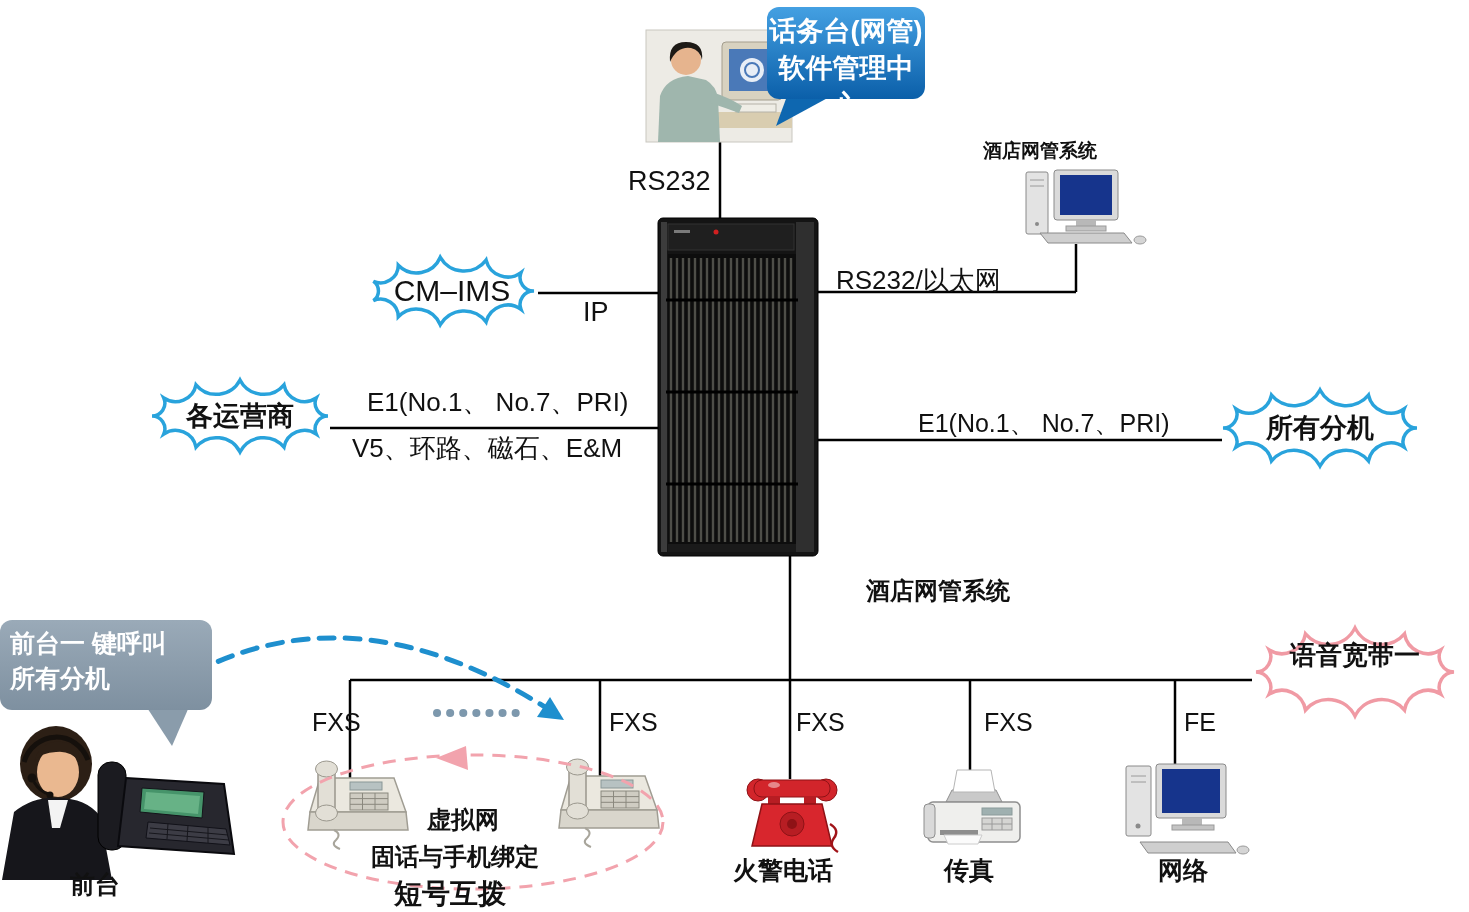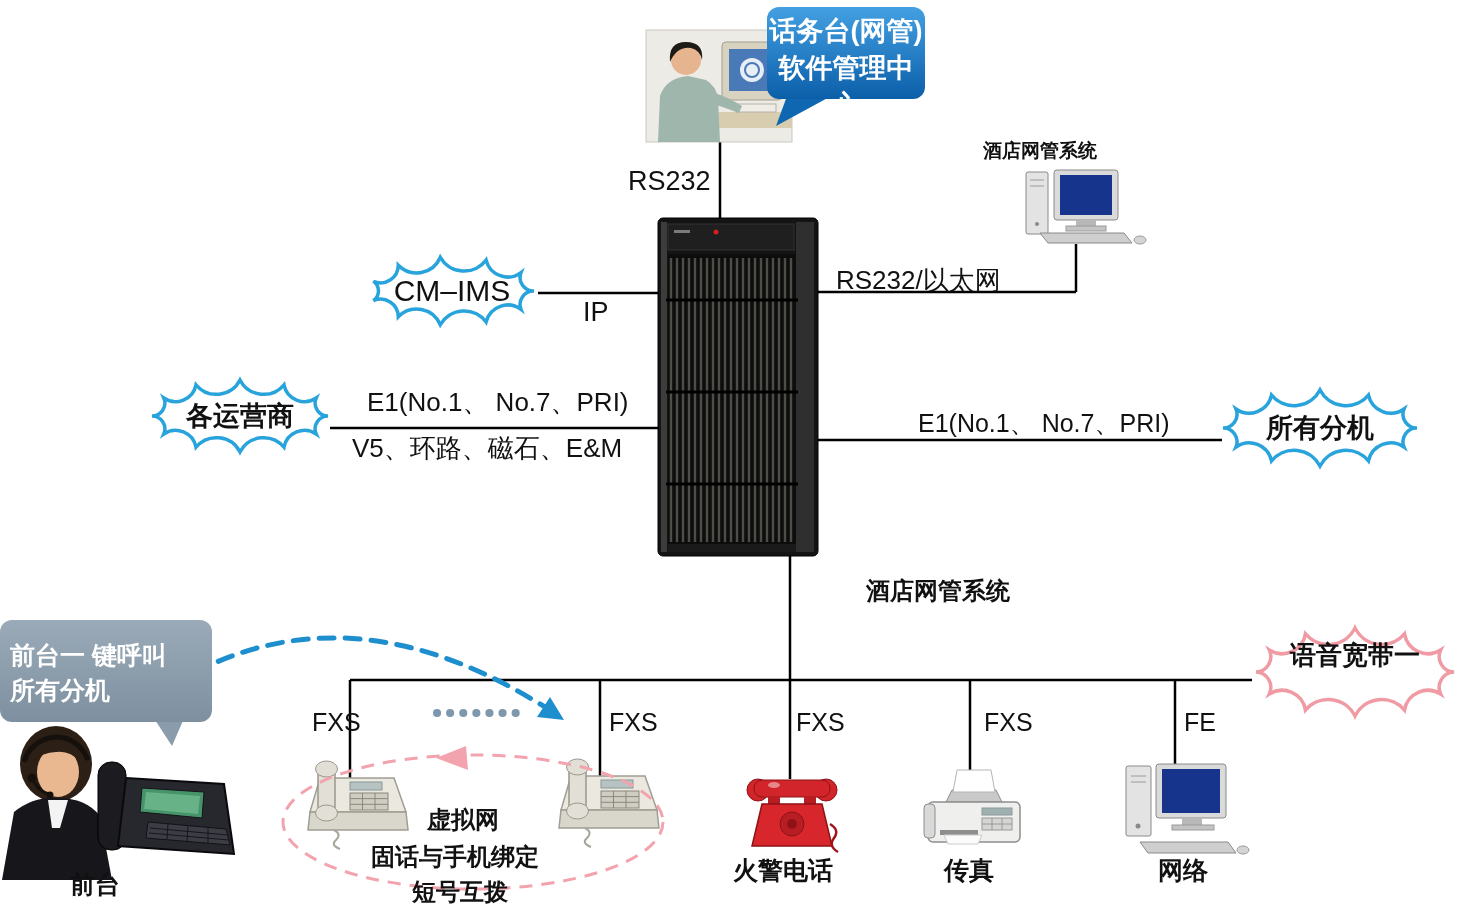--- a/index.html
+++ b/index.html
@@ -6,21 +6,21 @@
   .stage{position:relative;width:1469px;height:912px;background:#ffffff;overflow:hidden;
          font-family:"Liberation Sans","DejaVu Sans",sans-serif;}
   .stage svg{position:absolute;left:0;top:0;}
   .lbl{position:absolute;color:#111;white-space:nowrap;line-height:1.15;}
   .b{font-weight:bold;}
   .ctr{text-align:center;}
   .bubble{position:absolute;color:#fff;font-weight:bold;border-radius:12px;}
   .bubble-blue{background:linear-gradient(180deg,#44a0e2,#0b5fa9);
                font-size:27px;line-height:37px;text-align:center;padding-top:6px;}
   .bubble-gray{background:linear-gradient(180deg,#9aaab8,#7e90a0);
-               font-size:25px;line-height:35px;padding:18px 0 0 10px;}
+               font-size:25px;line-height:35px;padding:6px 0 0 10px;}
 </style>
 </head>
 <body>
 
 <div class="stage">
 
 <svg width="1469" height="912" viewBox="0 0 1469 912">
 
   <g stroke="#000" stroke-width="2.5">
     <line x1="720" y1="140" x2="720" y2="220"></line>
@@ -240,15 +240,15 @@
 </div>
 <div class="lbl b" style="left:983px;top:140px;font-size:19px;">酒店网管系统</div>
 <div class="lbl b" style="left:866px;top:577px;font-size:24px;">酒店网管系统</div>
 <div class="lbl b" style="left:733px;top:856px;font-size:25px;">火警电话</div>
 <div class="lbl b" style="left:944px;top:856px;font-size:25px;">传真</div>
 <div class="lbl b" style="left:1158px;top:856px;font-size:25px;">网络</div>
 <div class="lbl b" style="left:70px;top:870px;font-size:25px;">前台</div>
 
 <div class="lbl b" style="left:427px;top:806px;font-size:24px;">虚拟网</div>
 <div class="lbl b" style="left:371px;top:843px;font-size:24px;">固话与手机绑定</div>
-<div class="lbl b" style="left:412px;top:878px;font-size:24px;">短号互拨</div>
+<div class="lbl b" style="left:394px;top:878px;font-size:28px;">短号互拨</div>
 
 </div>
 
 </body></html>

